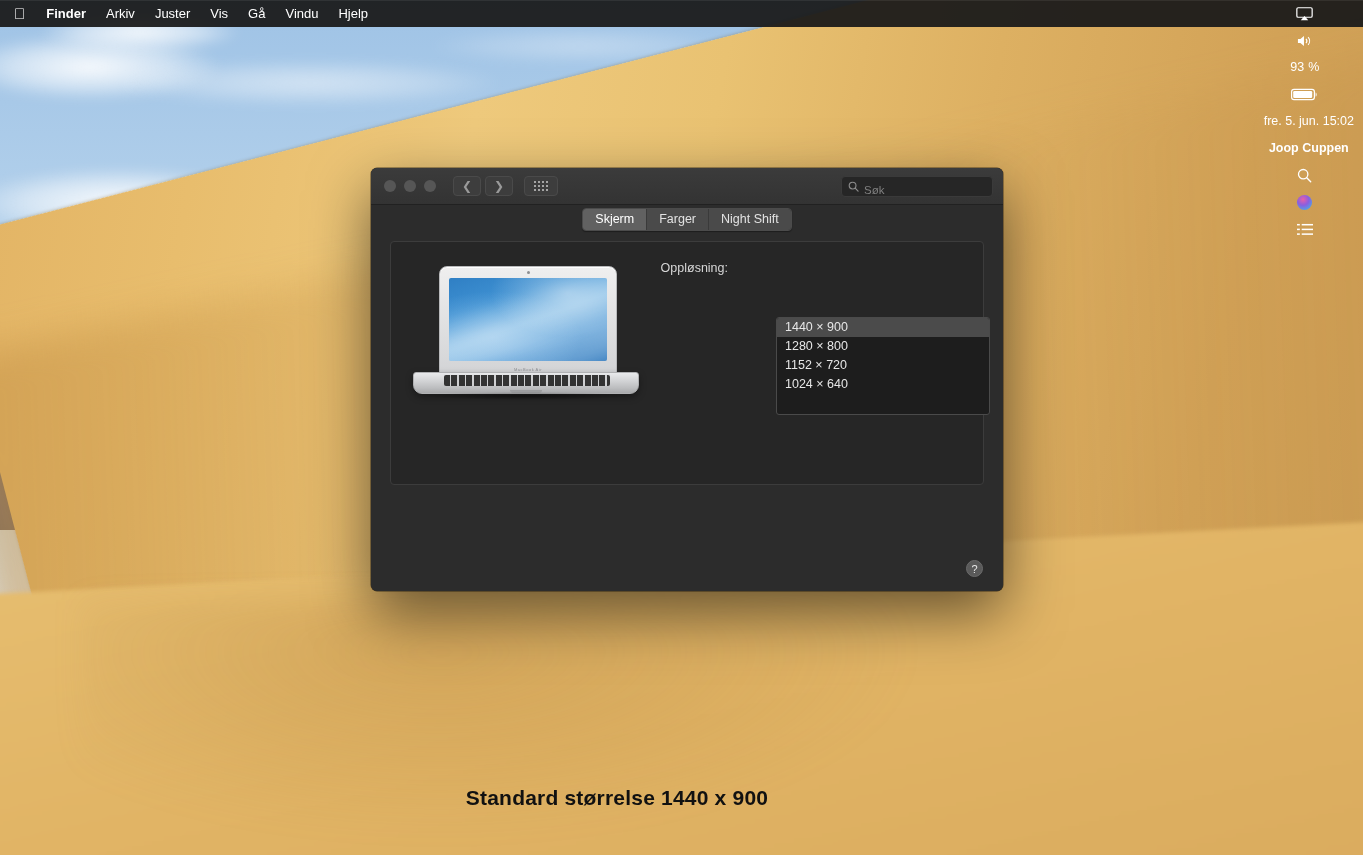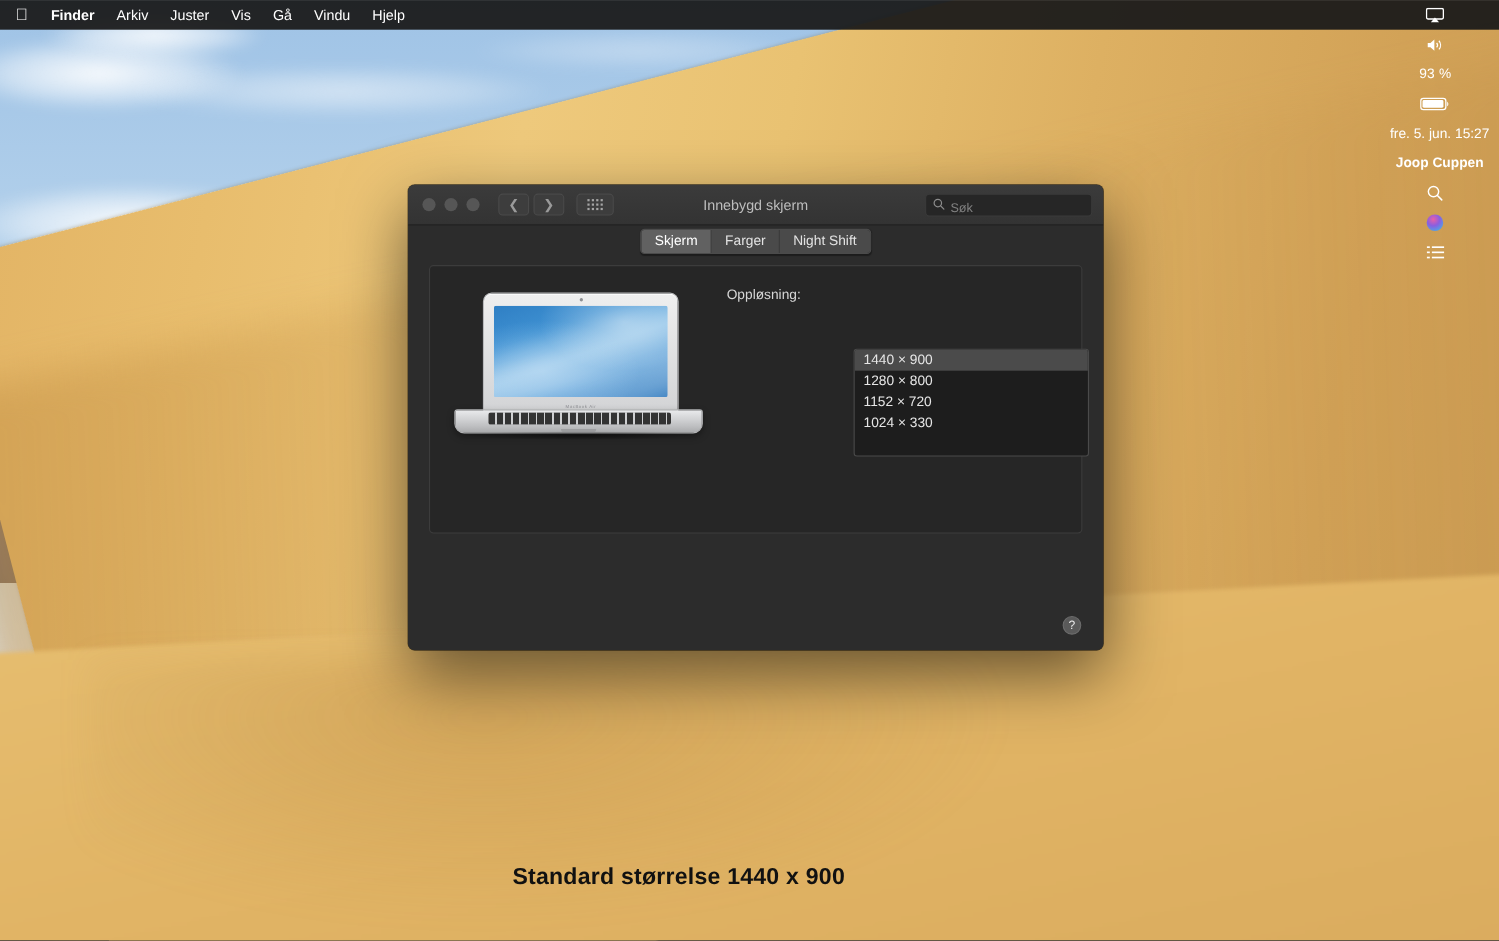--- a/index.html
+++ b/index.html
@@ -360,21 +360,21 @@
 
     <div class="status-text spaced">93 %</div>
     <div class="status-icon" style="width:32px;">
       <svg width="28" height="13" viewBox="0 0 28 13">
           <rect x="0.6" y="1.4" width="22.8" height="10.2" rx="2.4" fill="none" stroke="#fff" stroke-width="1.2"></rect>
           <rect x="2.2" y="3" width="19" height="7" rx="1.3" fill="#fff"></rect>
           <path fill="#fff" d="M24.6 4.4c1.4 0.5 1.4 3.7 0 4.2z"></path>
         </svg>
     </div>
 
-    <div class="status-text" style="padding-left:13px;">fre. 5. jun. 15:27</div>
+    <div class="status-text" style="padding-left:13px;">fre. 5. jun. 15:02</div>
     <div class="status-text" style="font-weight:bold; padding-left:13px;">Joop Cuppen</div>
 
     <div class="status-icon" style="width:28px;">
       <svg width="15" height="15" viewBox="0 0 16 16">
           <circle cx="6.6" cy="6.6" r="5" fill="none" stroke="#fff" stroke-width="1.4"></circle>
           <path stroke="#fff" stroke-width="1.5" stroke-linecap="round" d="M10.4 10.4 14.6 14.6"></path>
         </svg>
     </div>
     <div class="status-icon" style="width:28px;">
       <svg width="17" height="17" viewBox="0 0 18 18">
@@ -424,21 +424,20 @@
           <i></i>
           <i></i>
           <i></i>
           <i></i>
           <i></i>
           <i></i>
           <i></i>
           <i></i>
       </div>
     </div>
-    <div id="window-title">Innebygd skjerm</div>
     <div id="search-field">
       <span class="mag">
         <svg width="11" height="11" viewBox="0 0 12 12">
             <circle cx="5" cy="5" r="3.7" fill="none" stroke="#8c8c8c" stroke-width="1.2"></circle>
             <path stroke="#8c8c8c" stroke-width="1.3" stroke-linecap="round" d="M7.8 7.8 11 11"></path>
           </svg>
       </span>
       <input type="text" placeholder="Søk" style="">
     </div>
   </div>
@@ -472,21 +471,21 @@
 
     <div class="field-row" style="left:265px; top:18px;">
       <div class="field-label" style="width:72px; margin-right:10px; padding-top:1px;">Oppløsning:</div>
     </div>
 
     <div style="position:absolute; left:366px; top:75px;">
       <div class="list-box">
         <div class="list-row selected">1440 × 900</div>
         <div class="list-row">1280 × 800</div>
         <div class="list-row">1152 × 720</div>
-        <div class="list-row">1024 × 330</div>
+        <div class="list-row">1024 × 640</div>
       </div>
     </div>
 
 
   </div>
 
   <div id="help-btn">?</div>
 </div>
 
 <div id="caption">Standard størrelse 1440 x 900</div>

